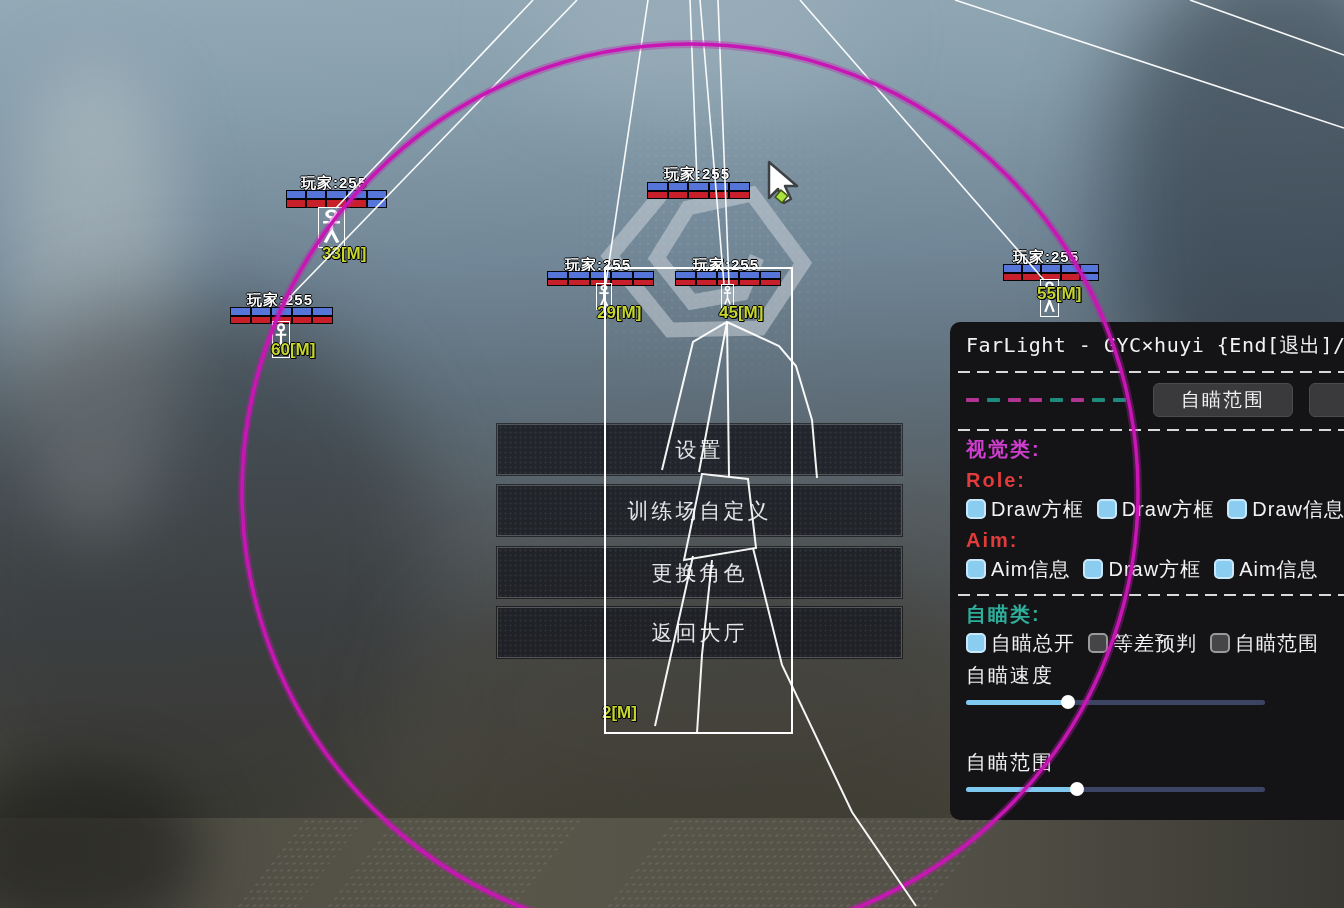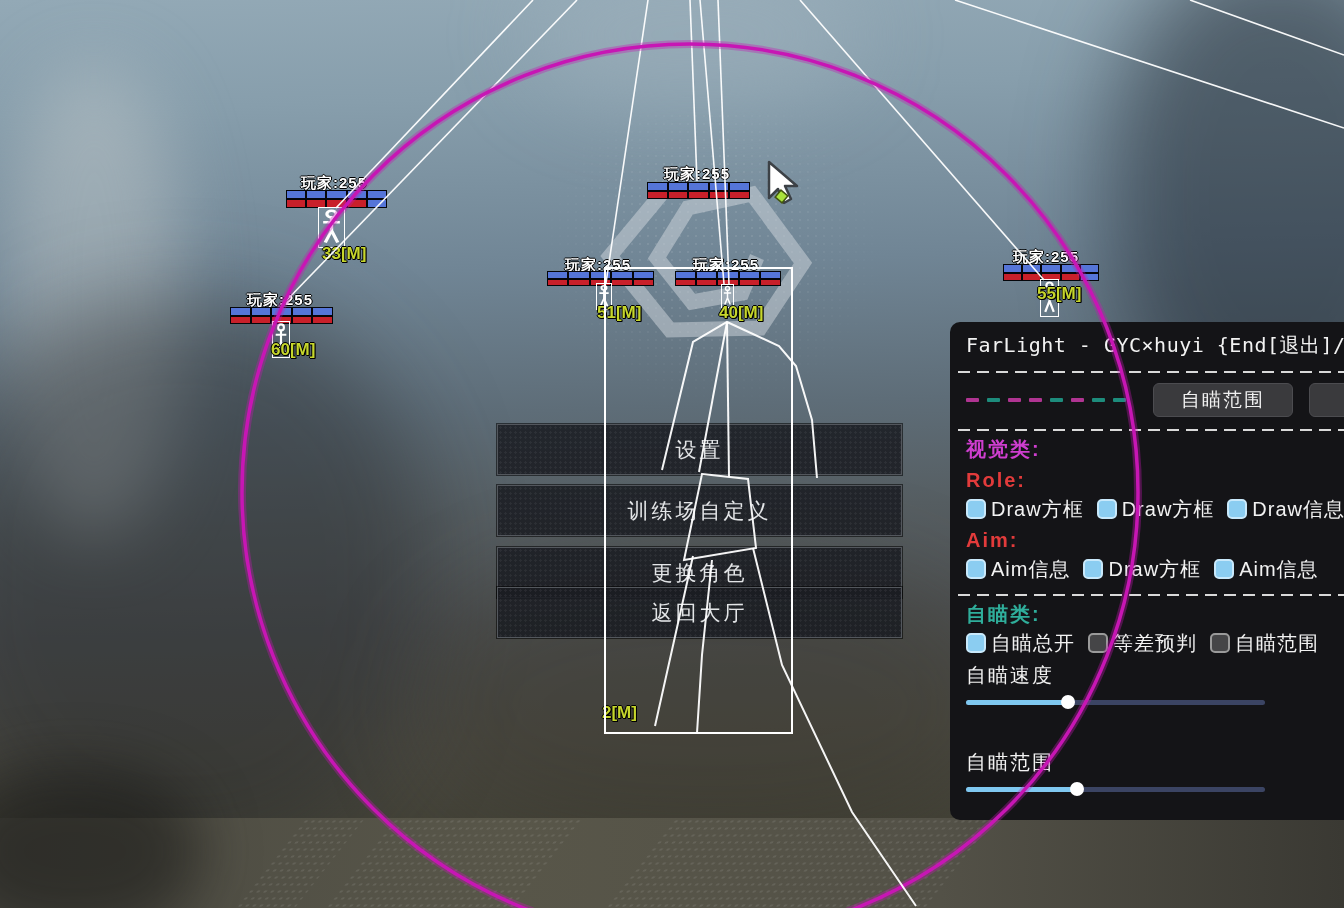--- a/index.html
+++ b/index.html
@@ -92,21 +92,21 @@
   </div>
 
   <svg id="watermark" width="1344" height="908">
     <path d="M 668,186 L 610,256 L 670,330 L 760,328 L 803,263 L 752,194 L 688,208 L 657,258 L 692,302 L 742,293 L 757,257" fill="none" stroke="rgba(210,216,221,0.5)" stroke-width="15" stroke-linejoin="miter"></path>
   </svg>
 
   <div id="game-menu">
       <div class="gm-btn" style="top: 424px;">设置</div>
       <div class="gm-btn" style="top: 485px;">训练场自定义</div>
       <div class="gm-btn" style="top: 547px;">更换角色</div>
-      <div class="gm-btn" style="top: 587px; text-align: right;">返回大厅</div>
+      <div class="gm-btn" style="top: 607px; text-align: right;">返回大厅</div>
     </div>
 
   <div id="panel">
     <div class="p-title">FarLight - GYC×huyi {End[退出]//Ho</div>
     <div class="sep"></div>
     <div class="btn-row">
       <div class="dash-strip" id="dash-strip">
           <span class="dash" style="background: rgb(176, 52, 146); width: 13px;"></span>
           <span class="dash" style="background: rgb(29, 140, 124); width: 13px;"></span>
           <span class="dash" style="background: rgb(176, 52, 146); width: 13px;"></span>
@@ -267,21 +267,21 @@
           <div class="seg" style="background: rgb(200, 32, 42);"></div>
           <div class="seg" style="background: rgb(200, 32, 42);"></div>
         </div>
       </div>
       <div class="esp-headbox" style="left: 596px; top: 283px; width: 16px; height: 27px;"><svg width="100%" height="100%" viewBox="0 0 12 26" preserveAspectRatio="none">
           <g stroke="#fff" stroke-width="1.6" fill="none">
             <circle cx="6" cy="4" r="2.2"></circle>
             <path d="M6 6 L6 15 M2 9.5 L10 9.5 M6 15 L3 23 M6 15 L9 23"></path>
           </g>
         </svg></div>
-      <div class="esp-dist" style="left: 597px; top: 303px;">51[M]</div>
+      <div class="esp-dist" style="left: 597px; top: 303px;">29[M]</div>
       <div class="esp-label" style="left: 726px; top: 256px;">玩家:255</div>
       <div class="esp-bar" style="left: 675px; top: 271px; width: 104px; height: 13px;">
         <div class="bar-row">
           <div class="seg" style="background: rgb(85, 117, 216);"></div>
           <div class="seg" style="background: rgb(85, 117, 216);"></div>
           <div class="seg" style="background: rgb(85, 117, 216);"></div>
           <div class="seg" style="background: rgb(85, 117, 216);"></div>
           <div class="seg" style="background: rgb(85, 117, 216);"></div>
         </div>
         <div class="bar-row">
@@ -291,21 +291,21 @@
           <div class="seg" style="background: rgb(200, 32, 42);"></div>
           <div class="seg" style="background: rgb(200, 32, 42);"></div>
         </div>
       </div>
       <div class="esp-headbox" style="left: 721px; top: 284px; width: 13px; height: 24px;"><svg width="100%" height="100%" viewBox="0 0 12 26" preserveAspectRatio="none">
           <g stroke="#fff" stroke-width="1.6" fill="none">
             <circle cx="6" cy="4" r="2.2"></circle>
             <path d="M6 6 L6 15 M2 9.5 L10 9.5 M6 15 L3 23 M6 15 L9 23"></path>
           </g>
         </svg></div>
-      <div class="esp-dist" style="left: 719px; top: 303px;">40[M]</div>
+      <div class="esp-dist" style="left: 719px; top: 303px;">45[M]</div>
       <div class="esp-label" style="left: 1046px; top: 248px;">玩家:255</div>
       <div class="esp-bar" style="left: 1003px; top: 264px; width: 94px; height: 15px;">
         <div class="bar-row">
           <div class="seg" style="background: rgb(85, 117, 216);"></div>
           <div class="seg" style="background: rgb(85, 117, 216);"></div>
           <div class="seg" style="background: rgb(85, 117, 216);"></div>
           <div class="seg" style="background: rgb(85, 117, 216);"></div>
           <div class="seg" style="background: rgb(85, 117, 216);"></div>
         </div>
         <div class="bar-row">

